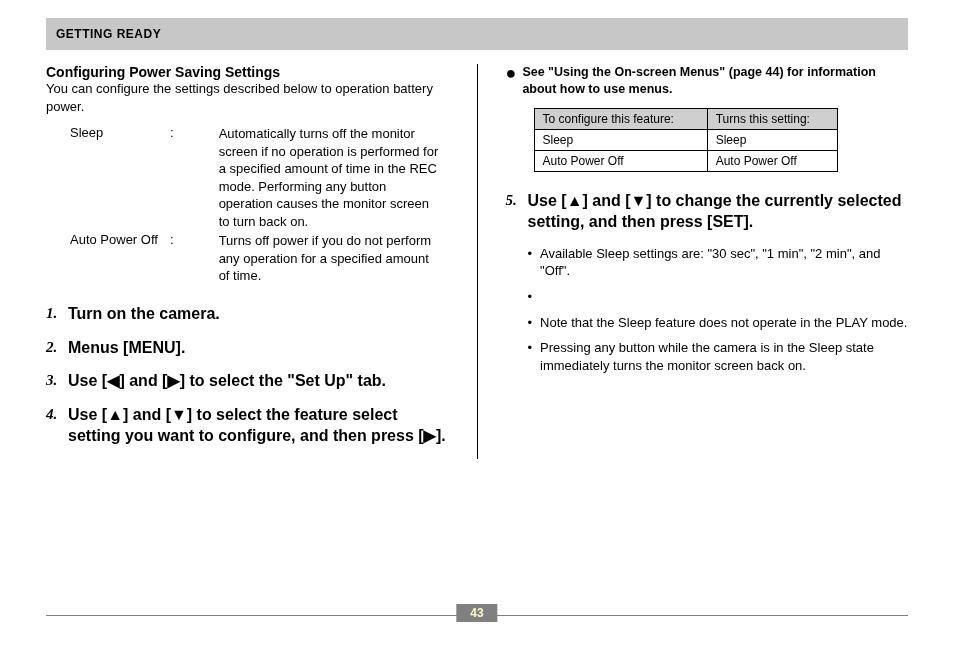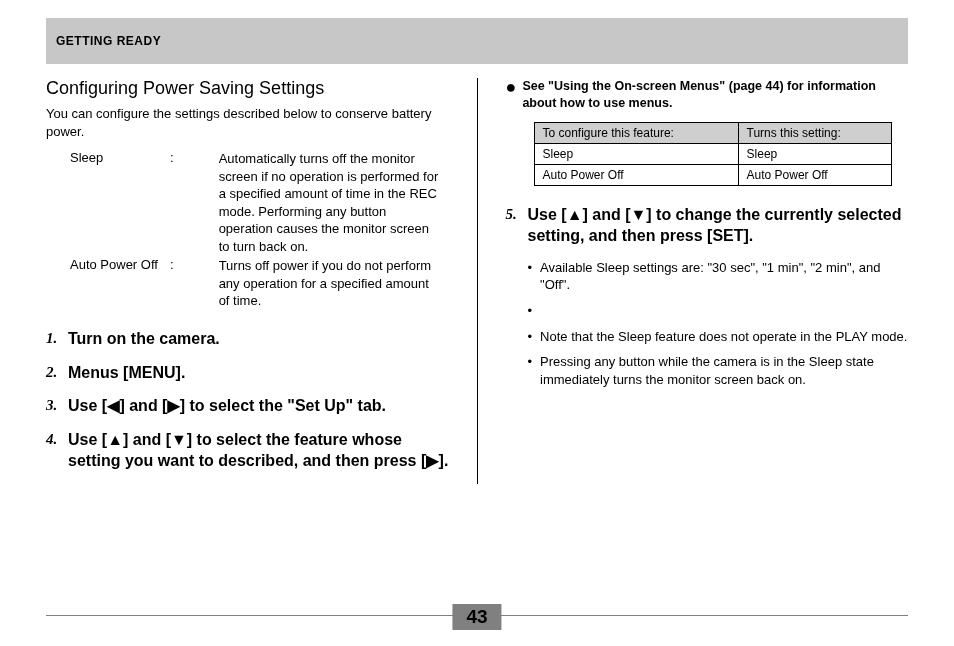--- a/index.html
+++ b/index.html
@@ -1,55 +1,55 @@
 <!DOCTYPE html>
 <html><head>
 <meta charset="utf-8">
 <style>
   * { box-sizing: border-box; margin: 0; padding: 0; }
   html, body { width: 954px; height: 646px; font-family: Arial, Helvetica, sans-serif; font-size: 13px; color: #000; background: #fff; }
   .page { padding: 18px 46px 0 46px; height: 100%; position: relative; }
-  .section-header { background: #c7c7c7; padding: 16px 10px; font-weight: bold; font-size: 12px; letter-spacing: 0.5px; margin-bottom: 14px; }
+  .section-header { background: #c7c7c7; padding: 9px 10px; font-weight: bold; font-size: 12px; letter-spacing: 0.5px; margin-bottom: 14px; }
   .columns { display: flex; gap: 28px; }
   .col { flex: 1; min-width: 0; }
   .divider { width: 1px; background: #000; align-self: stretch; }
-  h2.title { font-size: 18px; font-weight: normal; margin-bottom: 6px; }
+  h2.title { font-size: 14px; font-weight: bold; }
   p.intro { font-size: 13px; line-height: 1.35; margin-bottom: 10px; }
   .def-row { display: flex; margin-bottom: 2px; padding: 0 10px 0 24px; }
   .def-term { width: 100px; flex: none; }
   .def-colon { flex: none; padding-right: 4px; }
   .def-desc { flex: 1; line-height: 1.35; margin-left: 41px; }
   ol.steps { list-style: none; margin-top: 18px; }
   ol.steps li { display: flex; margin-bottom: 12px; line-height: 1.35; }
   ol.steps li .num { font-weight: bold; font-style: italic; font-size: 15px; width: 22px; flex: none; font-family: "Times New Roman", serif; }
   ol.steps li .txt { font-weight: bold; font-size: 16px; flex: 1; }
   .see-line { display: flex; align-items: flex-start; gap: 6px; font-weight: bold; font-size: 12.5px; line-height: 1.35; margin-bottom: 10px; }
   .bullet-dot { font-size: 18px; line-height: 1; }
-  table.settings { border-collapse: collapse; margin: 0 0 5px 28px; width: 358px; }
+  table.settings { border-collapse: collapse; margin: 0 0 5px 28px; width: 304px; }
   table.settings th, table.settings td { border: 1px solid #000; padding: 3px 8px; font-size: 12px; text-align: left; font-weight: normal; }
   table.settings th { background: #cfcfcf; }
   ul.notes { list-style: none; margin-top: 8px; padding-left: 22px; }
   ul.notes li { display: flex; gap: 8px; margin-bottom: 8px; line-height: 1.35; }
   ul.notes li .dot { flex: none; }
   .footer { position: absolute; left: 46px; right: 46px; bottom: 30px; }
   .footer-line { border-top: 1px solid #808080; position: relative; }
-  .page-badge { position: absolute; left: 50%; top: -12px; transform: translateX(-50%); background: #808080; color: #000000; font-weight: bold; font-size: 19px; padding: 2px 14px; }
+  .page-badge { position: absolute; left: 50%; top: -12px; transform: translateX(-50%); background: #808080; color: #fef9c3; font-weight: bold; font-size: 12px; padding: 2px 14px; }
 </style>
 </head>
 <body>
 
 <div class="page">
 
   <div class="section-header">GETTING READY</div>
 
   <div class="columns">
 
     <div class="col">
       <h2 class="title">Configuring Power Saving Settings</h2>
-      <p class="intro">You can configure the settings described below to conserve battery power.</p>
+      <p class="intro">You can configure the settings described below to operation battery power.</p>
 
       <div class="def-row">
         <div class="def-term">Sleep</div>
         <div class="def-colon">:</div>
         <div class="def-desc">Automatically turns off the monitor screen if no operation is performed for a specified amount of time in the REC mode. Performing any button operation causes the monitor screen to turn back on.</div>
       </div>
       <div class="def-row">
         <div class="def-term">Auto Power Off</div>
         <div class="def-colon">:</div>
         <div class="def-desc">Turns off power if you do not perform any operation for a specified amount of time.</div>
@@ -63,21 +63,21 @@
         <li>
             <span class="num">2.</span>
             <span class="txt">Menus [MENU].</span>
           </li>
         <li>
             <span class="num">3.</span>
             <span class="txt">Use [◀] and [▶] to select the "Set Up" tab.</span>
           </li>
         <li>
             <span class="num">4.</span>
-            <span class="txt">Use [▲] and [▼] to select the feature whose setting you want to described, and then press [▶].</span>
+            <span class="txt">Use [▲] and [▼] to select the feature select setting you want to configure, and then press [▶].</span>
           </li>
       </ol>
     </div>
 
     <div class="divider"></div>
 
     <div class="col">
       <div class="see-line">
         <span class="bullet-dot">●</span>
         <span>See "Using the On-screen Menus" (page 44) for information about how to use menus.</span>

